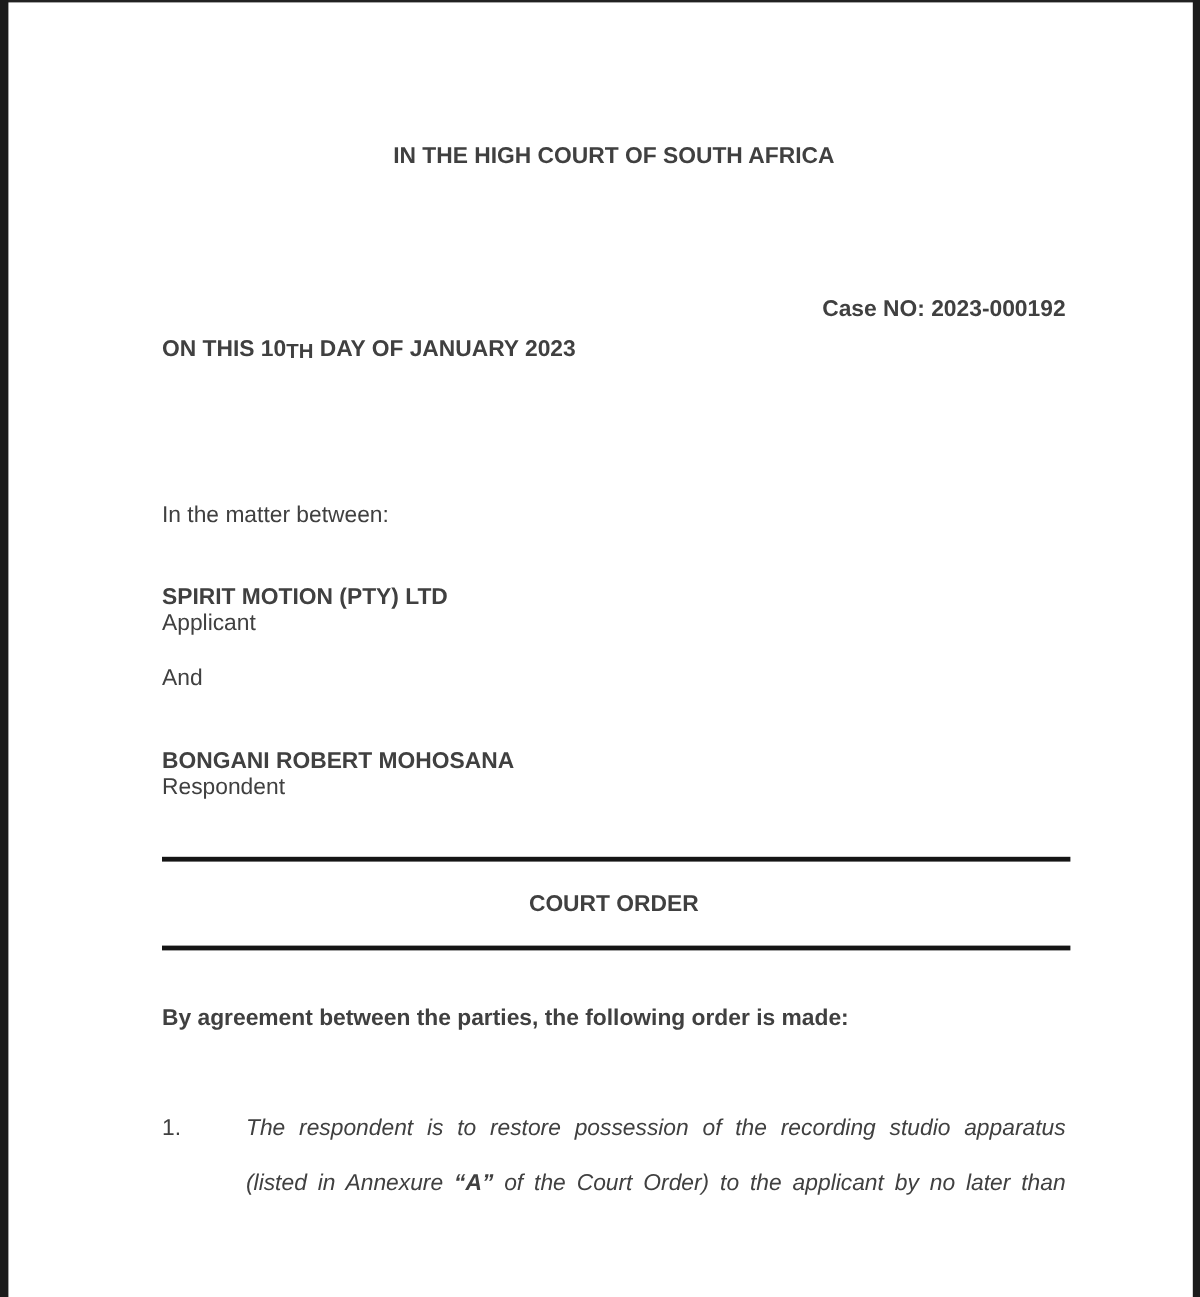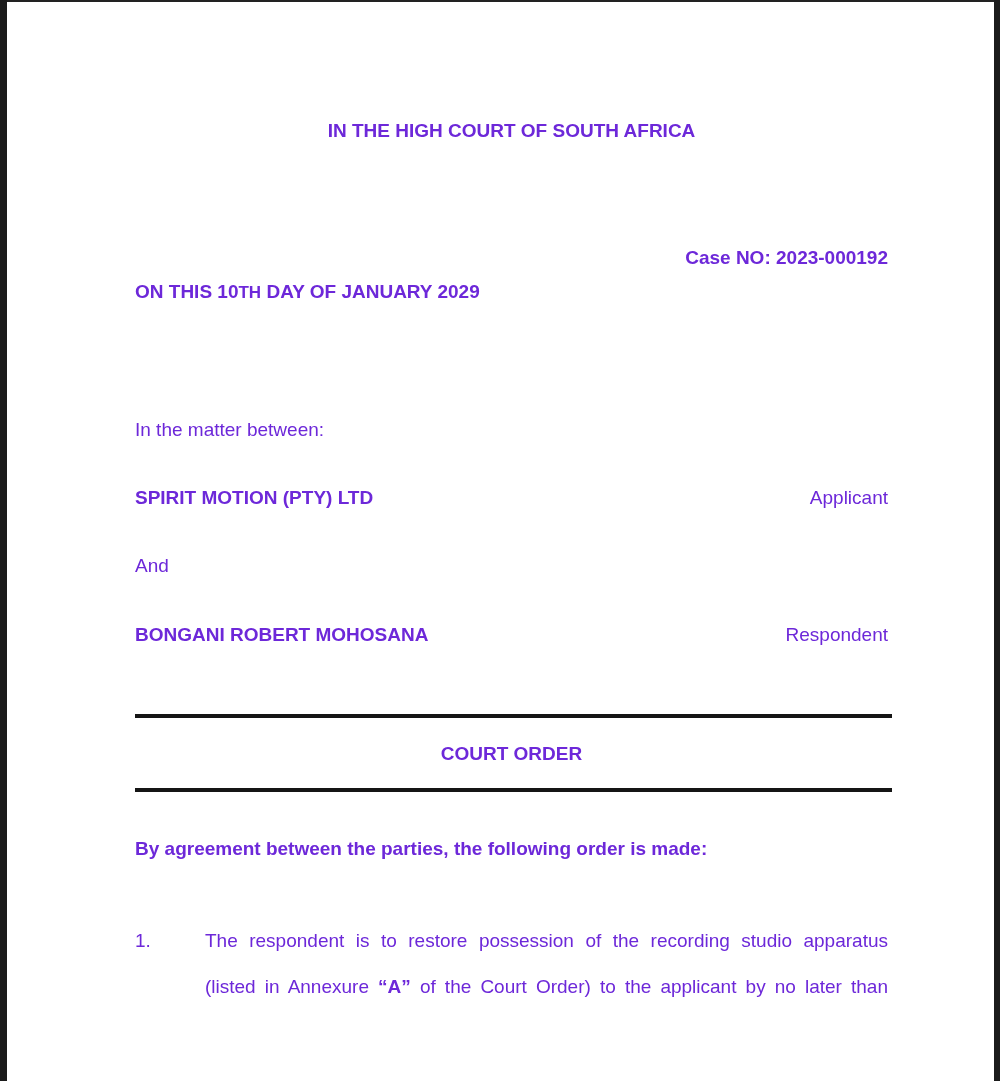--- a/index.html
+++ b/index.html
@@ -7,21 +7,21 @@
     padding: 0;
     background: #ffffff;
   }
   .page {
     position: relative;
     width: 1000px;
     height: 1081px;
     background: #ffffff;
     overflow: hidden;
     font-family: "Liberation Sans", "DejaVu Sans", sans-serif;
-    color: #6d28d9;
+    color: #404040;
     font-size: 19px;
   }
   
   .edge-left {
     position: absolute;
     left: 0; top: 0;
     width: 7px; height: 100%;
     background: #1b1b1b;
   }
   .edge-right {
@@ -41,22 +41,23 @@
     left: 135px;
     right: 112px;
     line-height: 22px;
     white-space: nowrap;
   }
   .bold { font-weight: bold; }
   .center { text-align: center; }
   .right { text-align: right; }
   .row {
     display: flex;
-    justify-content: space-between;
+    justify-content: flex-start;
     align-items: baseline;
+    flex-direction: column;
   }
   .sup {
     font-size: 17px;
     font-weight: bold;
     vertical-align: top;
     position: relative;
     top: 1px;
   }
   .rule {
     position: absolute;
@@ -79,38 +80,39 @@
     flex: 1;
     white-space: normal;
   }
   .item-line {
     line-height: 46px;
     text-align: left;
   }
   .item-line.j-full {
     text-align: justify;
     text-align-last: justify;
+    font-style: italic;
   }
 </style>
 </head>
 <body>
 
 <div class="page">
 
   <div class="edge-top"></div>
   <div class="edge-left"></div>
   <div class="edge-right"></div>
 
   <div class="block bold center" style="top:120px">IN THE HIGH COURT OF SOUTH AFRICA</div>
 
 
   <div class="block bold right" style="top:247px">Case NO: 2023-000192</div>
 
   <div class="block bold" style="top:281px">
-    <span>ON THIS 10</span><span class="sup">TH</span><span> DAY OF JANUARY 2029</span>
+    <span>ON THIS 10</span><span class="sup">TH</span><span> DAY OF JANUARY 2023</span>
   </div>
 
 
   <div class="block" style="top:419px">In the matter between:</div>
 
   <div class="block row" style="top:487px">
     <span class="bold">SPIRIT MOTION (PTY) LTD</span>
     <span>Applicant</span>
   </div>
 

